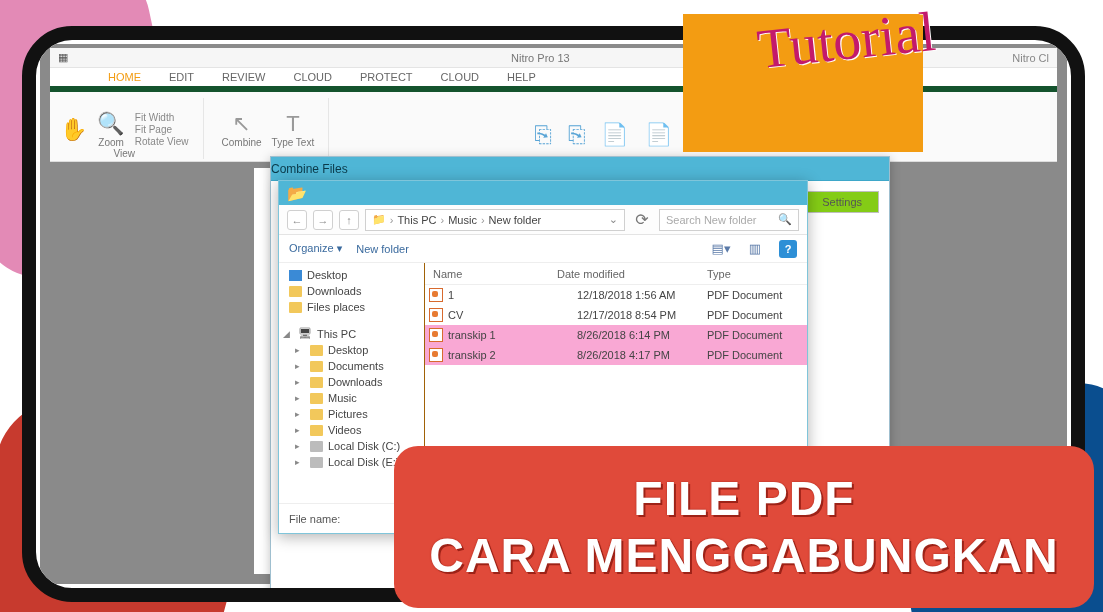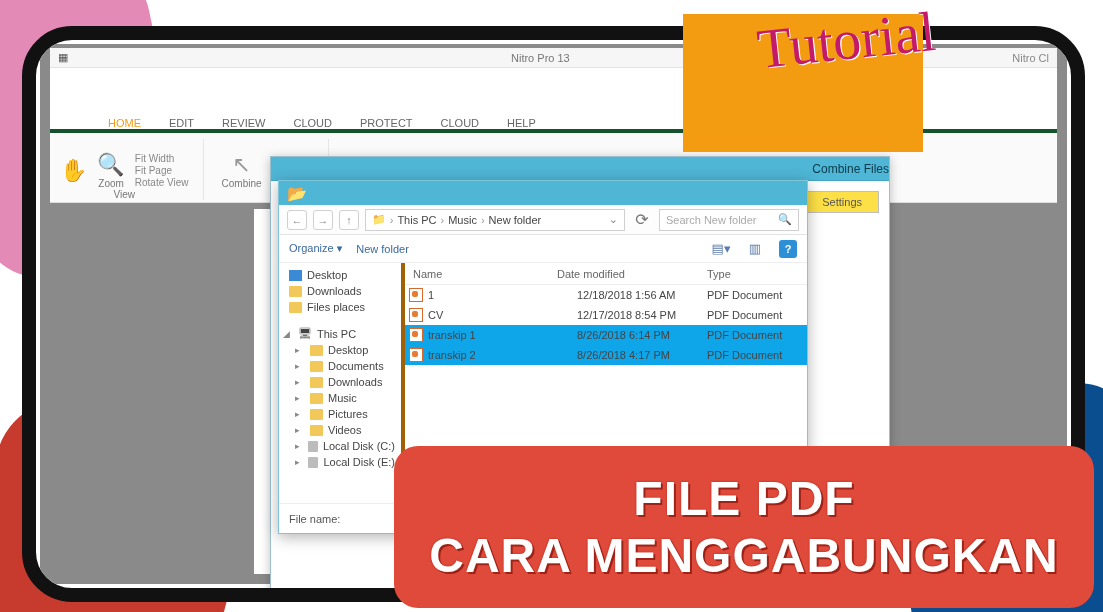--- a/index.html
+++ b/index.html
@@ -12,79 +12,79 @@
 
 .tablet { position: absolute; left: 22px; top: 26px; right: 18px; bottom: 10px; background: #fff; border: 14px solid #111; border-radius: 50px; overflow: hidden; }
 .screen { position: absolute; inset: 4px; background: #8a8a8a; }
 
 
 .app { position: absolute; left: 10px; right: 10px; top: 4px; bottom: 10px; background: #fff; display: flex; flex-direction: column; font-size: 11px; color: #555; }
 .app-titlebar { height: 20px; background: #f6f6f6; display: flex; align-items: center; padding: 0 8px; gap: 6px; border-bottom: 1px solid #e4e4e4; }
 .app-title { flex: 1; text-align: center; color: #777; font-size: 11px; }
 .app-label-right { color: #888; font-size: 11px; }
 
-.ribbon-tabs { height: 24px; display: flex; align-items: flex-end; border-bottom: 4px solid #14532d; background: #fff; margin-top: 41px; }
+.ribbon-tabs { height: 24px; display: flex; align-items: center; border-bottom: 6px solid #14532d; background: #fff; }
 .file-tab { width: 44px; background: #f39c12; }
 .rtab { padding: 0 14px; display: flex; align-items: center; color: #666; font-size: 11px; cursor: pointer; }
 .rtab.active { color: #f39c12; }
 
 .ribbon-body { height: 70px; background: #fafafa; border-bottom: 1px solid #ddd; display: flex; gap: 18px; padding: 6px 10px 2px; }
 .rgroup { display: flex; flex-direction: column; align-items: center; justify-content: flex-end; color: #777; font-size: 10px; border-right: 1px solid #e6e6e6; padding-right: 14px; }
 .rgroup:last-child { border-right: none; }
 .rgroup .icons { display: flex; gap: 10px; align-items: center; }
 .big-ico { font-size: 22px; color: #999; }
 .small-lbls { display: flex; flex-direction: column; gap: 1px; font-size: 10px; color: #888; align-items: flex-start; }
 
 .doc-area { flex: 1; background: #8a8a8a; display: flex; justify-content: center; padding-top: 6px; position: relative; }
 .paper { width: 600px; background: #fff; height: 100%; }
 
 
 .combine-win { position: absolute; left: 230px; top: 112px; width: 620px; background: #fff; border: 1px solid #9fbfcf; box-shadow: 0 2px 10px rgba(0,0,0,.25); font-size: 12px; }
-.combine-title { height: 24px; background: #4fb6d6; color: #0b3a4a; text-align: right; line-height: 24px; font-size: 12px; border-bottom: 1px solid #3ea7c9; }
+.combine-title { height: 24px; background: #4fb6d6; color: #0b3a4a; text-align: left; line-height: 24px; font-size: 12px; border-bottom: 1px solid #3ea7c9; }
 .combine-body { padding: 10px; display: flex; gap: 10px; }
-.settings-btn { margin-left: auto; padding: 4px 16px; border: 1px solid #bfbfbf; background: #fde047; font-size: 11px; color: #555; }
+.settings-btn { margin-left: auto; padding: 4px 16px; border: 1px solid #bfbfbf; background: #84cc16; font-size: 11px; color: #555; }
 .combine-checkbox { padding: 6px 10px 10px; display: flex; align-items: center; gap: 6px; font-size: 11px; color: #555; }
 
 
 .open-win { position: absolute; left: 238px; top: 136px; width: 530px; background: #fff; border: 1px solid #7fc5da; box-shadow: 0 3px 14px rgba(0,0,0,.3); }
 .open-title { height: 24px; background: #4fb6d6; display: flex; align-items: center; gap: 8px; padding: 0 8px; color: #0b3a4a; }
 .open-title .otitle { flex: 1; text-align: center; font-size: 12px; }
 .open-toolbar { height: 30px; display: flex; align-items: center; gap: 6px; padding: 0 8px; border-bottom: 1px solid #e4e4e4; background: #fdfdfd; }
 .nav-btn { width: 20px; height: 20px; border: 1px solid #d0d0d0; border-radius: 3px; display: flex; align-items: center; justify-content: center; color: #888; font-size: 11px; background: #fff; }
 .breadcrumb { flex: 1; height: 22px; border: 1px solid #d0d0d0; display: flex; align-items: center; padding: 0 6px; gap: 4px; font-size: 11px; color: #444; background: #fff; }
 .breadcrumb span.sep { color: #999; }
 .refresh { width: 22px; text-align: center; color: #777; }
 .search-box { width: 140px; height: 22px; border: 1px solid #d0d0d0; display: flex; align-items: center; padding: 0 6px; color: #aaa; font-size: 11px; justify-content: space-between; background: #fff; }
 
 .open-bar2 { height: 28px; display: flex; align-items: center; padding: 0 10px; gap: 14px; border-bottom: 1px solid #eee; }
 .open-bar2 .lnk { color: #3a6a9e; font-size: 11px; cursor: pointer; }
 .open-bar2 .spacer { flex: 1; }
 .tb-ico { width: 20px; height: 18px; display: inline-flex; align-items: center; justify-content: center; color: #5a7aa8; font-size: 13px; }
 .tb-ico.help { width: 18px; height: 18px; border-radius: 3px; background: #2d8fd6; color: #fff; font-size: 11px; font-weight: bold; }
 
 .open-body { display: flex; height: 240px; }
-.tree { width: 126px; border-right: 4px solid #a16207; padding: 4px 0; overflow: hidden; }
+.tree { width: 146px; border-right: 1px solid #a16207; padding: 4px 0; overflow: hidden; }
 .tree-item { padding: 2px 6px 2px 16px; font-size: 11px; color: #444; white-space: nowrap; display: flex; align-items: center; gap: 5px; cursor: pointer; }
 .tree-item.quick { padding-left: 10px; }
 .tree-item.root { padding-left: 4px; font-weight: 400; }
 .tree-ico { width: 13px; height: 11px; display: inline-block; }
 .ico-folder { background: #f2c85b; border-radius: 1px; }
 .ico-desktop { background: #3a8ad6; }
 .ico-disk { background: #bcbcbc; border-radius: 1px; }
 .caret { color: #888; font-size: 9px; margin-right: 2px; display: inline-block; width: 8px; }
 
 .filelist { flex: 1; display: flex; flex-direction: column; }
 .flh { display: flex; height: 22px; align-items: center; border-bottom: 1px solid #eee; font-size: 11px; color: #666; gap: 20px; }
 .col-name { flex: 1; padding-left: 8px; }
 .col-date { width: 130px; }
 .col-type { width: 100px; }
 .frow { display: flex; height: 20px; align-items: center; font-size: 11px; color: #444; padding-left: 4px; cursor: pointer; }
 .frow .fico { width: 14px; height: 14px; margin-right: 5px; background: #fff; border: 1px solid #d86a2e; position: relative; }
 .frow .fico::after { content: ""; position: absolute; left: 2px; top: 2px; width: 6px; height: 6px; background: #e77b33; border-radius: 2px; }
-.frow.sel { background: #0ea5e9; }
+.frow.sel { background: #f9a8d4; }
 
 .filename-row { height: 30px; display: flex; align-items: center; padding: 0 10px; gap: 8px; border-top: 1px solid #eee; font-size: 11px; color: #555; }
 
 
 .badge-orange { position: absolute; right: 180px; top: 14px; width: 240px; height: 138px; background: #f39c12; }
 .badge-tutorial { position: absolute; right: 168px; top: 8px; font-family: cursive; font-size: 56px; color: #c31a6b; transform: rotate(-6deg); text-shadow: 1px 1px 0 #fff; }
 
 .big-caption { position: absolute; left: 394px; top: 446px; width: 700px; height: 162px; background: #e04a3a; border-radius: 24px; display: flex; flex-direction: column; align-items: center; justify-content: center; gap: 2px; }
 .big-caption span { color: #fff; font-size: 48px; font-weight: 700; letter-spacing: 1px; text-shadow: 0 0 2px #a52418, 2px 2px 0 #9c2318; }
 

